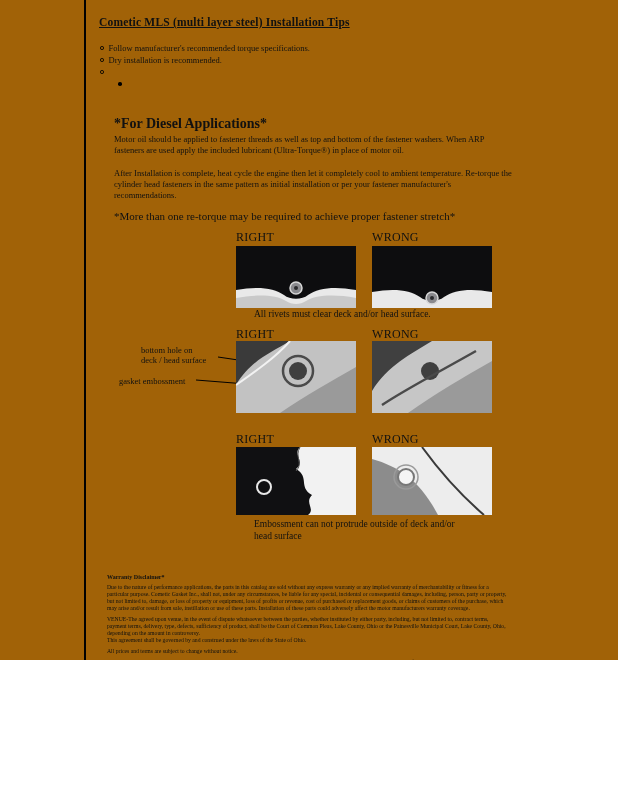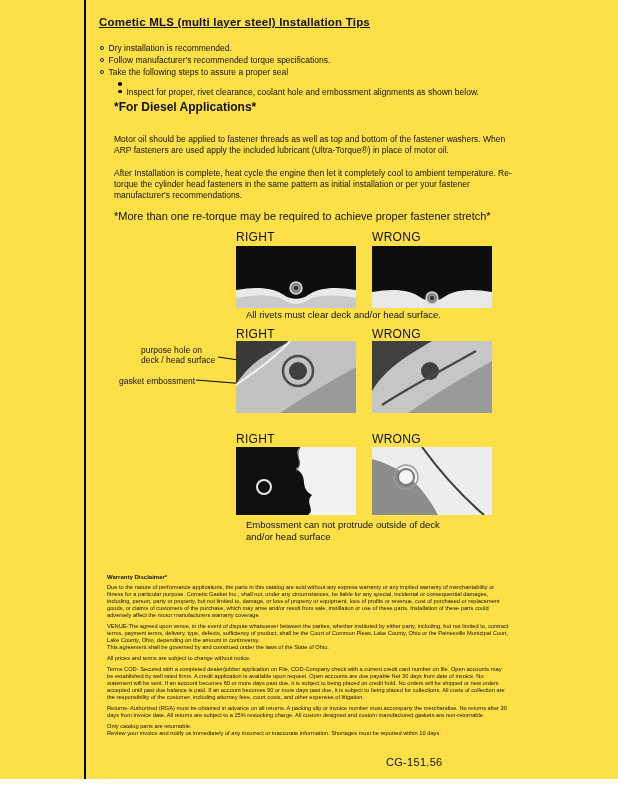--- a/index.html
+++ b/index.html
@@ -1,49 +1,49 @@
 <!DOCTYPE html>
 <html><head>
 <meta charset="utf-8">
 <style>
   * { margin:0; padding:0; box-sizing:border-box; }
   html,body { background:#ffffff; }
   .page {
-    position:relative; width:618px; height:779px; background:#fde047;
-    font-family:Liberation Sans, sans-serif; color:#111; overflow:hidden;
+    position:relative; width:618px; height:660px; background:#a16207;
+    font-family:Liberation Serif, serif; color:#111; overflow:hidden;
   }
   .left-rule { position:absolute; left:84px; top:0; width:2px; height:800px; background:#000; }
 
   .title {
     position:absolute; left:99px; top:16px;
     font-size:11.5px; font-weight:bold; text-decoration:underline; letter-spacing:.2px;
   }
 
   .tips { position:absolute; left:100px; top:42px; width:410px; }
   .tip-row { display:flex; align-items:flex-start; line-height:12px; font-size:8.5px; }
   .bullet-o {
     width:3.5px; height:3.5px; border:1px solid #000; border-radius:50%;
     margin:4px 5px 0 0; flex:0 0 auto;
   }
   .sub-tips { position:absolute; left:118px; top:78px; width:396px; }
   .bullet-f {
     width:3.5px; height:3.5px; background:#000; border-radius:50%;
     margin:4px 5px 0 0; flex:0 0 auto;
   }
 
-  .diesel-heading { position:absolute; left:114px; top:100px; font-size:12px; font-weight:bold; }
+  .diesel-heading { position:absolute; left:114px; top:116px; font-size:14px; font-weight:bold; }
   .para { position:absolute; left:114px; width:400px; font-size:8.5px; line-height:11px; }
   .para1 { top:134px; }
   .para2 { top:168px; }
   .retorque-note { position:absolute; left:114px; top:210px; font-size:11px; }
 
   .col-header { position:absolute; width:120px; text-align:left; font-size:12px; letter-spacing:.3px; }
   .photo { position:absolute; width:120px; }
   .photo svg { display:block; width:120px; }
-  .caption { position:absolute; left:246px; font-size:9.5px; line-height:11.5px; }
+  .caption { position:absolute; left:254px; font-size:9.5px; line-height:11.5px; }
 
   .callout { position:absolute; font-size:8.5px; line-height:10px; }
   .callout-lines { position:absolute; left:190px; top:350px; }
 
   .fineprint { position:absolute; left:107px; top:574px; width:402px; font-size:5.7px; line-height:7px; color:#111; }
   .fineprint .fp-head { font-weight:bold; font-size:6px; margin-bottom:3px; }
   .fineprint p { white-space:pre-line; margin-bottom:4px; }
 
   .page-number { position:absolute; left:386px; top:756px; font-size:11px; letter-spacing:.3px; }
 </style>
@@ -51,39 +51,34 @@
 <body>
 
 <div class="page">
   <div class="left-rule"></div>
 
   <h1 class="title">Cometic MLS (multi layer steel) Installation Tips</h1>
 
   <div class="tips">
     <div class="tip-row">
       <span class="bullet-o"></span>
+      <span>Follow manufacturer's recommended torque specifications.</span>
+    </div>
+    <div class="tip-row">
+      <span class="bullet-o"></span>
       <span>Dry installation is recommended.</span>
     </div>
     <div class="tip-row">
       <span class="bullet-o"></span>
-      <span>Follow manufacturer's recommended torque specifications.</span>
-    </div>
-    <div class="tip-row">
-      <span class="bullet-o"></span>
-      <span>Take the following steps to assure a proper seal</span>
     </div>
   </div>
 
   <div class="sub-tips">
     <div class="tip-row">
       <span class="bullet-f"></span>
-    </div>
-    <div class="tip-row">
-      <span class="bullet-f"></span>
-      <span>Inspect for proper, rivet clearance, coolant hole and embossment alignments as shown below.</span>
     </div>
   </div>
 
   <h2 class="diesel-heading">*For Diesel Applications*</h2>
   <p class="para para1">Motor oil should be applied to fastener threads as well as top and bottom of the fastener washers. When ARP fasteners are used apply the included lubricant (Ultra-Torque®) in place of motor oil.</p>
   <p class="para para2">After Installation is complete, heat cycle the engine then let it completely cool to ambient temperature. Re-torque the cylinder head fasteners in the same pattern as initial installation or per your fastener manufacturer's recommendations.</p>
   <p class="retorque-note">*More than one re-torque may be required to achieve proper fastener stretch*</p>
 
   <div class="col-header" style="left:236px; top:230px;">RIGHT</div>
   <div class="col-header" style="left:372px; top:230px;">WRONG</div>
@@ -104,21 +99,21 @@
       <circle cx="60" cy="52" r="6" fill="#8a8a8e" stroke="#d7d7d7" stroke-width="1.5"></circle>
       <circle cx="60" cy="52" r="2" fill="#2a2a2c"></circle>
     </svg>
   </div>
   <div class="caption" style="top:309px;">All rivets must clear deck and/or head surface.</div>
 
   <div class="col-header" style="left:236px; top:327px;">RIGHT</div>
   <div class="col-header" style="left:372px; top:327px;">WRONG</div>
 
   <div class="callout" style="left:141px; top:345px;">
-    <div>purpose hole on</div>
+    <div>bottom hole on</div>
     <div>deck / head surface</div>
   </div>
   <div class="callout" style="left:119px; top:376px;">gasket embossment</div>
 
   <svg class="callout-lines" width="120" height="45">
     <line x1="28" y1="7" x2="102" y2="18" stroke="#000" stroke-width="1"></line>
     <line x1="6" y1="30" x2="94" y2="37" stroke="#000" stroke-width="1"></line>
   </svg>
 
   <div class="photo" style="left:236px; top:341px;">

